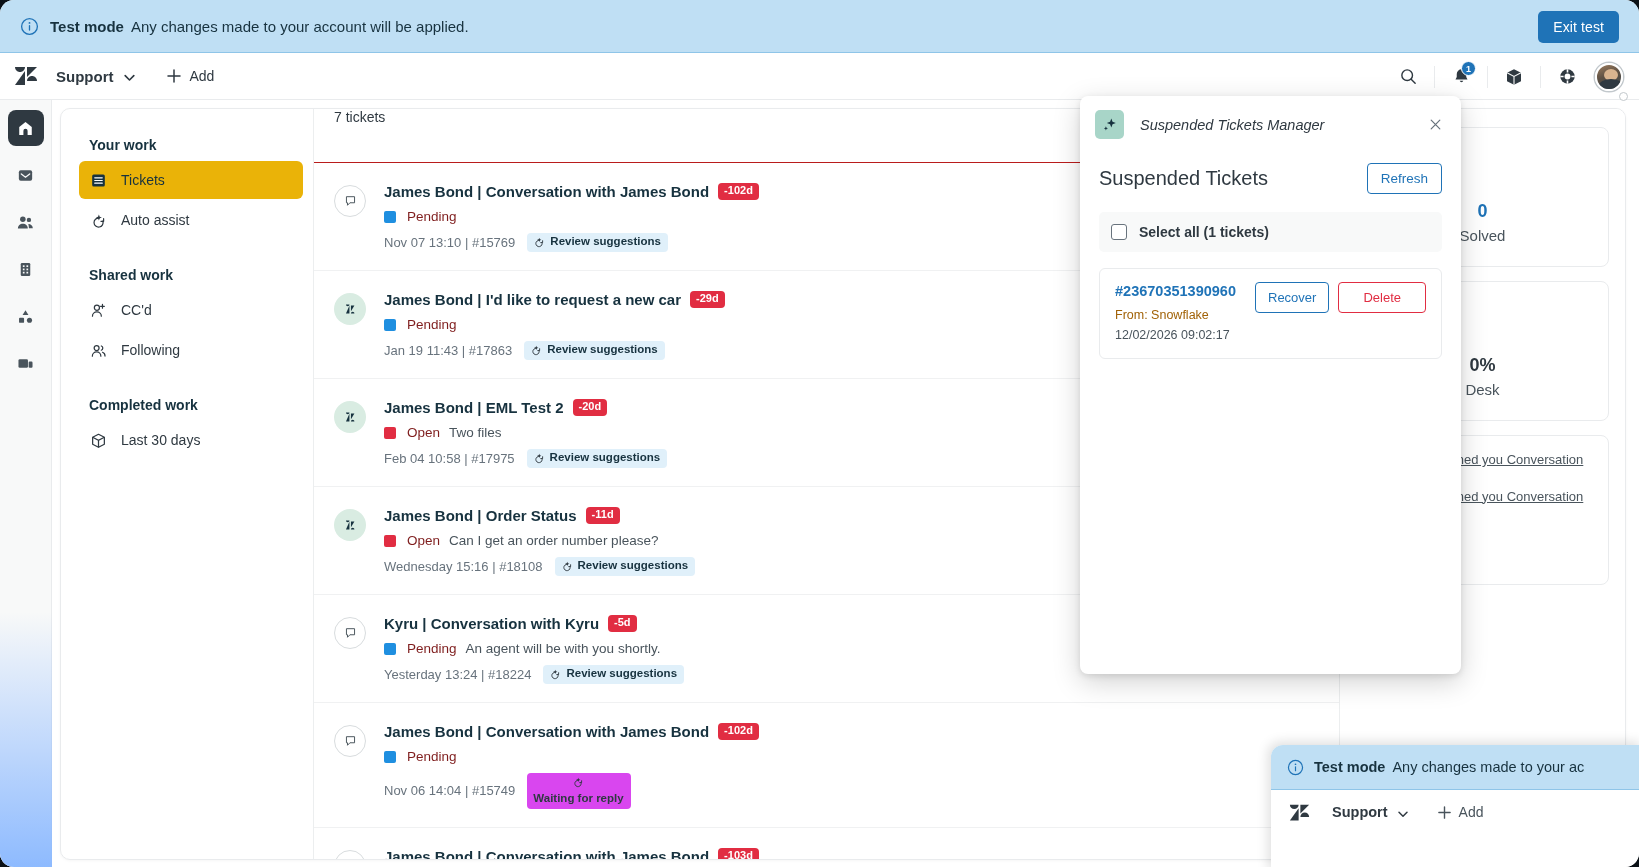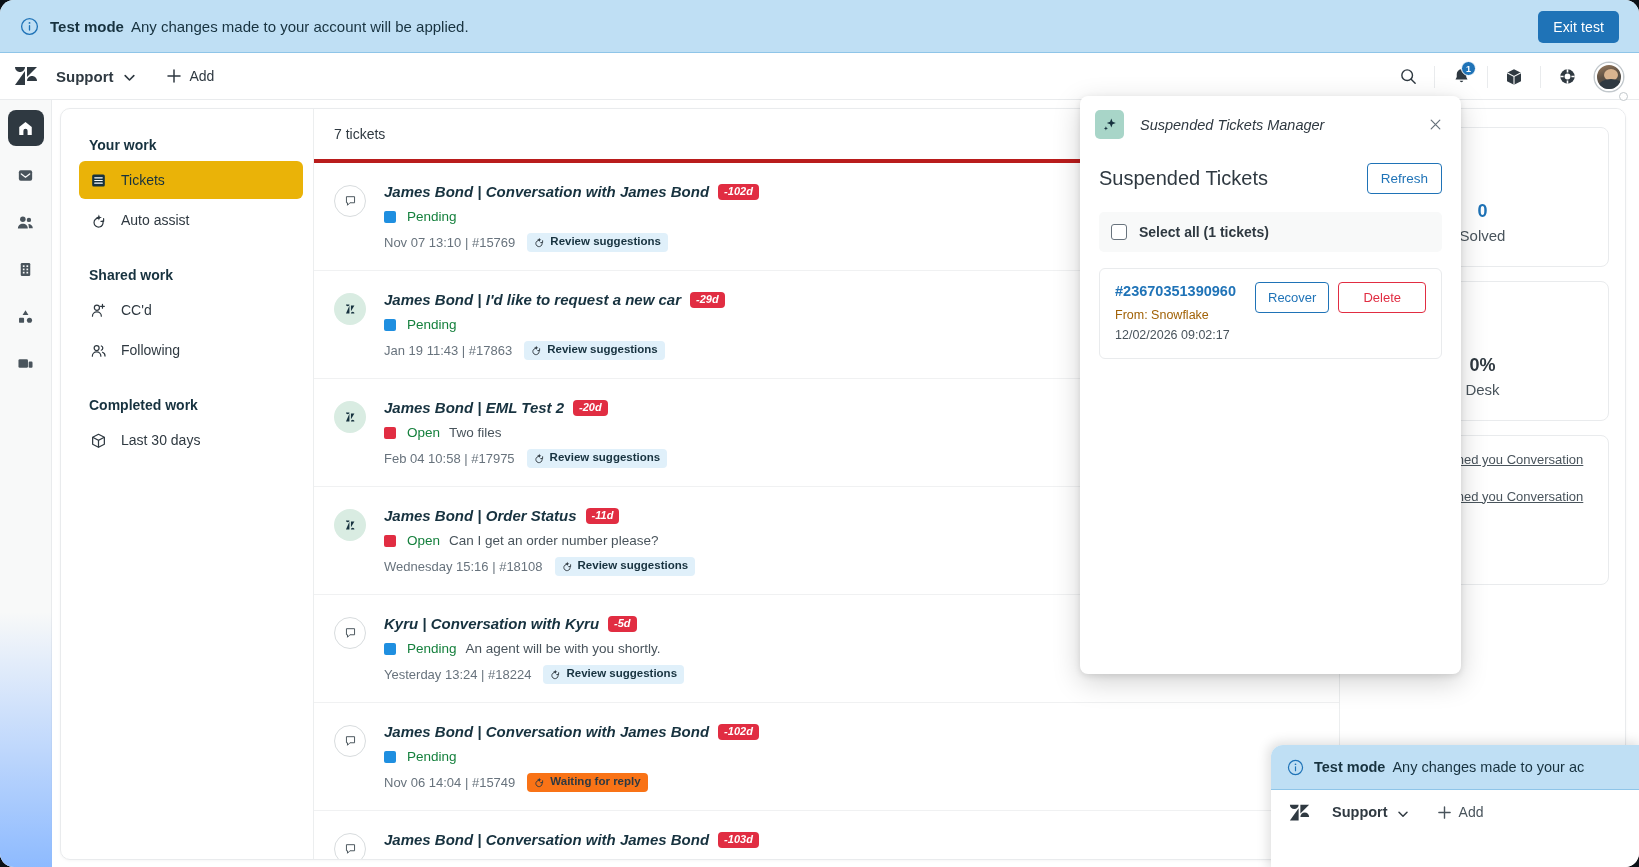--- a/index.html
+++ b/index.html
@@ -107,60 +107,60 @@
     padding: 0 10px; cursor: pointer; margin-bottom: 2px;
   }
   .work-item.active { background: #eab308; }
   .work-item .wi-icon { width: 18px; height: 18px; flex: 0 0 18px; margin-right: 14px; display:flex; align-items:center; justify-content:center;}
   .work-item .wi-label { font-size: 14px; color: #2f3941; }
   .work-item.active .wi-label { font-weight: 400; color: #17323f; }
 
   
   .ticketcol { flex: 1 1 auto; min-width: 0; position: relative; }
   .tl-head {
-    height: 54px; border-bottom: 4px solid #b91c1c; display: flex; align-items: center;
+    height: 54px; border-bottom: 1px solid #b91c1c; display: flex; align-items: flex-start;
     padding: 0 24px 0 20px;
     gap: 6px;
   }
   .tl-count { font-size: 14px; color: #2f3941; }
   .tl-filters { margin-left: auto; display: flex; align-items: center; gap: 34px; }
   .tl-filter { display: flex; align-items: center; cursor: pointer; }
   .tl-filter .fl { font-size: 14px; color: #2f3941; margin-right: 9px; }
 
   .trow {
     display: flex; padding: 20px 20px 18px 20px; border-bottom: 1px solid #f0f1f2; cursor: pointer;
   }
   .trow-av {
     width: 32px; height: 32px; flex: 0 0 32px; border-radius: 50%; margin-right: 18px; margin-top: 2px;
     display: flex; align-items: center; justify-content: center;
   }
   .av-bubble { border: 1px solid #d8dcde; background: #fff; }
   .av-logo { background: #d9ece2; }
   .trow-body { min-width: 0; flex: 1 1 auto; }
-  .t-title-line { display: flex; align-items: center; gap: 9px; font-style: italic; }
+  .t-title-line { display: flex; gap: 9px; }
   .t-title { font-size: 15px; font-weight: 700; color: #17323f; white-space: nowrap; }
   .t-age {
     background: #e12d42; color: #fff; font-size: 11px; font-weight: 700;
     border-radius: 4px; padding: 2px 6px 3px 6px; line-height: 1;
   }
   .t-status-line { display: flex; align-items: center; margin-top: 9px; }
   .t-dot { width: 12px; height: 12px; border-radius: 2px; margin-right: 11px; }
   .t-dot.pending { background: #1f8fe0; }
   .t-dot.open { background: #e12d42; }
-  .t-status { font-size: 13.5px; color: #15803d; }
+  .t-status { font-size: 13.5px; color: #7f1d1d; }
   .t-snippet { font-size: 13.5px; color: #49545c; margin-left: 9px; }
   .t-meta-line { display: flex; align-items: center; margin-top: 9px; }
   .t-meta { font-size: 13px; color: #68737d; }
   .t-tag {
     display: inline-flex; align-items: center; gap: 5px; margin-left: 12px;
     font-size: 11.5px; font-weight: 700; border-radius: 4px; padding: 3px 7px 4px 6px;
     line-height: 1; white-space: nowrap;
   }
   .t-tag.blue { background: #e0f0fa; color: #17323f; }
-  .t-tag.gray { background: #f97316; color: #2f3941; }
+  .t-tag.gray { background: #d946ef; color: #2f3941; flex-direction: column; }
 
   
   .statscol {
     width: 286px; flex: 0 0 286px; border-left: 1px solid #eceeef; background: #fff;
     padding: 18px 16px; position: relative;
   }
   .stat-card {
     border: 1px solid #e9ebed; border-radius: 8px; background: #fff;
     padding: 16px; margin-bottom: 14px; text-align: center;
   }

